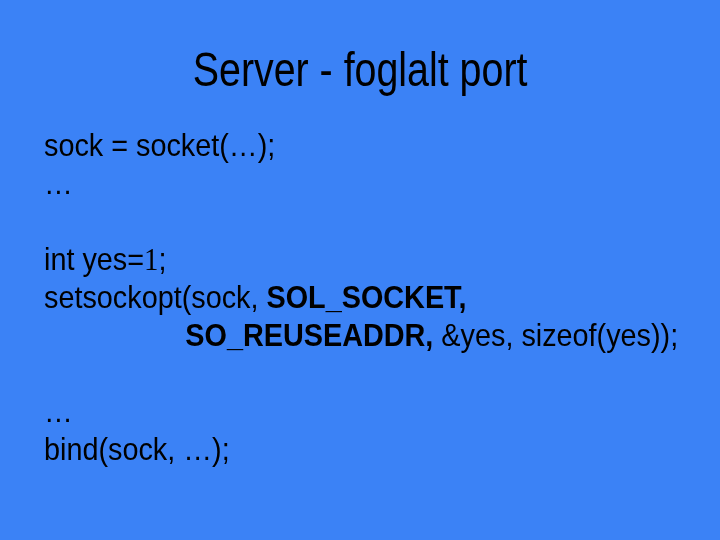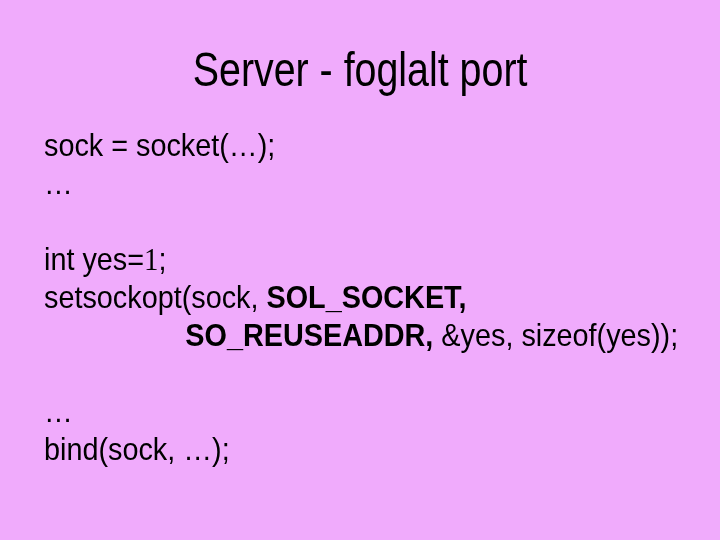--- a/index.html
+++ b/index.html
@@ -11,21 +11,21 @@
     height: 540px;
     background: #ffffff;
     color: #000000;
     font-family: "Liberation Sans", sans-serif;
     overflow: hidden;
   }
   .slide {
     position: relative;
     width: 720px;
     height: 540px;
-    background: #f0abfc;
+    background: #3b82f6;
     overflow: hidden;
   }
   .title-wrap {
     position: absolute;
     top: 46px;
     left: 0;
     width: 720px;
     text-align: center;
   }
   .slide-title {

